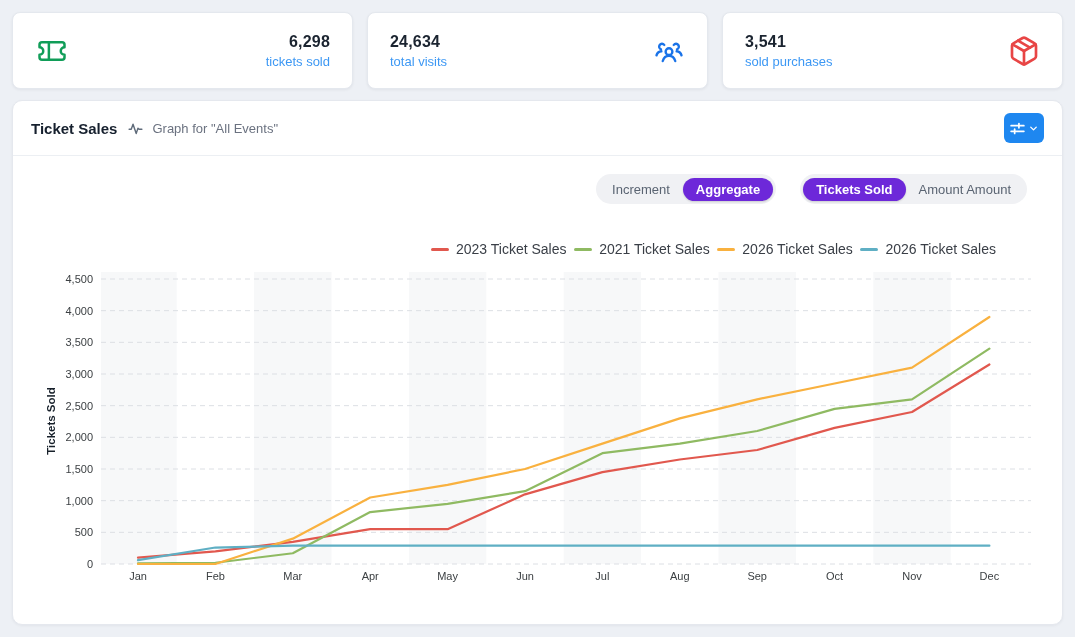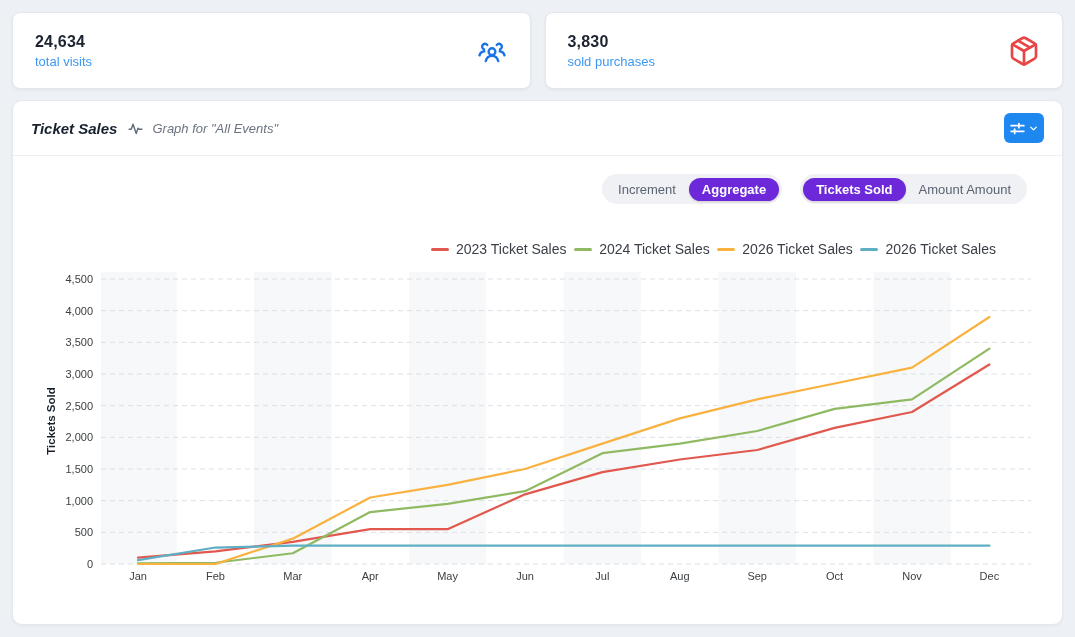--- a/index.html
+++ b/index.html
@@ -28,34 +28,34 @@
   .stat-label{ font-size:13px; color:#3d98f4; }
   .card-icon{ display:flex; align-items:center; }
   
   .panel{
     position:absolute; left:12px; top:100px; width:1051px; height:525px;
     background:#fff; border:1px solid #e5e8ee; border-radius:10px;
     box-shadow:0 1px 3px rgba(16,24,40,.05);
   }
   .panel-header{
     height:55px; display:flex; align-items:center;
-    padding:0 18px 0 18px; border-bottom:1px solid #eceff3;font-style:italic;
+    padding:0 18px 0 18px; border-bottom:1px solid #eceff3;
   }
   .panel-title{ font-size:15px; font-weight:bold; color:#16202e; }
   .activity-icon{ margin-left:10px; display:flex; align-items:center; }
   .panel-subtitle{ margin-left:8px; font-size:13px; color:#6b7280; }
   .filter-button{
     margin-left:auto; width:40px; height:30px; border:none; border-radius:6px;
     background:#1e87f0; display:flex; align-items:center; justify-content:center;
     gap:2px; cursor:pointer;
   }
   
   .toggles{
     position:absolute; top:73px; right:35px;
-    display:flex; gap:18px;
+    display:flex; gap:24px;
   }
   .toggle-group{
     display:flex; align-items:center; background:#f0f1f4;
     border-radius:16px; padding:3px; height:30px;
   }
   .toggle-option{
     font-size:13px; color:#5a6472; padding:4px 13px; border-radius:999px;
     cursor:pointer; white-space:nowrap;
   }
   .toggle-option.active{
@@ -72,20 +72,32 @@
   .legend-label{ font-size:14px; color:#3a3f47; }
   
   #chart-svg{ position:absolute; left:28px; top:162px; }
   #chart-svg text{ font-family:"Liberation Sans", sans-serif; }
 </style>
 </head>
 <body>
 
 <div class="cards-row">
 
+  <div class="card">
+    <span class="card-icon">
+      <svg width="34" height="30" viewBox="0 0 24 24" fill="none" stroke="#109d58" stroke-width="2" stroke-linejoin="round">
+        <path d="M2 9a3 3 0 0 1 0 6v2a2 2 0 0 0 2 2h16a2 2 0 0 0 2-2v-2a3 3 0 0 1 0-6V7a2 2 0 0 0-2-2H4a2 2 0 0 0-2 2Z"></path>
+        <path d="M9.5 5v14"></path>
+      </svg>
+    </span>
+    <div class="stat-text right">
+      <span class="stat-value">6,298</span>
+      <span class="stat-label">tickets sold</span>
+    </div>
+  </div>
 
 
   <div class="card">
     <div class="stat-text">
       <span class="stat-value">24,634</span>
       <span class="stat-label">total visits</span>
     </div>
     <span class="card-icon">
       <svg width="32" height="30" viewBox="0 0 24 24" fill="none" stroke="#1a73e8" stroke-width="1.9" stroke-linecap="round">
         <circle cx="12" cy="12.5" r="2.7"></circle>
@@ -93,21 +105,21 @@
         <path d="M8.2 7.1a2.3 2.3 0 1 0-2.6 3.6"></path>
         <path d="M2 15.5c.5-2 1.9-3.1 3.9-3.3"></path>
         <path d="M15.8 7.1a2.3 2.3 0 1 1 2.6 3.6"></path>
         <path d="M22 15.5c-.5-2-1.9-3.1-3.9-3.3"></path>
       </svg>
     </span>
   </div>
 
   <div class="card">
     <div class="stat-text">
-      <span class="stat-value">3,830</span>
+      <span class="stat-value">3,541</span>
       <span class="stat-label">sold purchases</span>
     </div>
     <span class="card-icon">
       <svg width="32" height="32" viewBox="0 0 24 24" fill="none" stroke="#e84545" stroke-width="2" stroke-linejoin="round" stroke-linecap="round">
         <path d="M21 8a2 2 0 0 0-1-1.73l-7-4a2 2 0 0 0-2 0l-7 4A2 2 0 0 0 3 8v8a2 2 0 0 0 1 1.73l7 4a2 2 0 0 0 2 0l7-4A2 2 0 0 0 21 16Z"></path>
         <path d="m3.3 7 8.7 5 8.7-5"></path>
         <path d="M12 22V12"></path>
         <path d="m7.5 4.27 9 5.15"></path>
       </svg>
     </span>
@@ -148,21 +160,21 @@
     </div>
   </div>
 
   <div class="legend" id="legend">
       <div class="legend-item">
         <span class="legend-dash" style="background: rgb(225, 88, 78);"></span>
         <span class="legend-label">2023 Ticket Sales</span>
       </div>
       <div class="legend-item">
         <span class="legend-dash" style="background: rgb(143, 186, 98);"></span>
-        <span class="legend-label">2024 Ticket Sales</span>
+        <span class="legend-label">2021 Ticket Sales</span>
       </div>
       <div class="legend-item">
         <span class="legend-dash" style="background: rgb(249, 177, 63);"></span>
         <span class="legend-label">2026 Ticket Sales</span>
       </div>
       <div class="legend-item">
         <span class="legend-dash" style="background: rgb(95, 175, 196);"></span>
         <span class="legend-label">2026 Ticket Sales</span>
       </div>
     </div>

